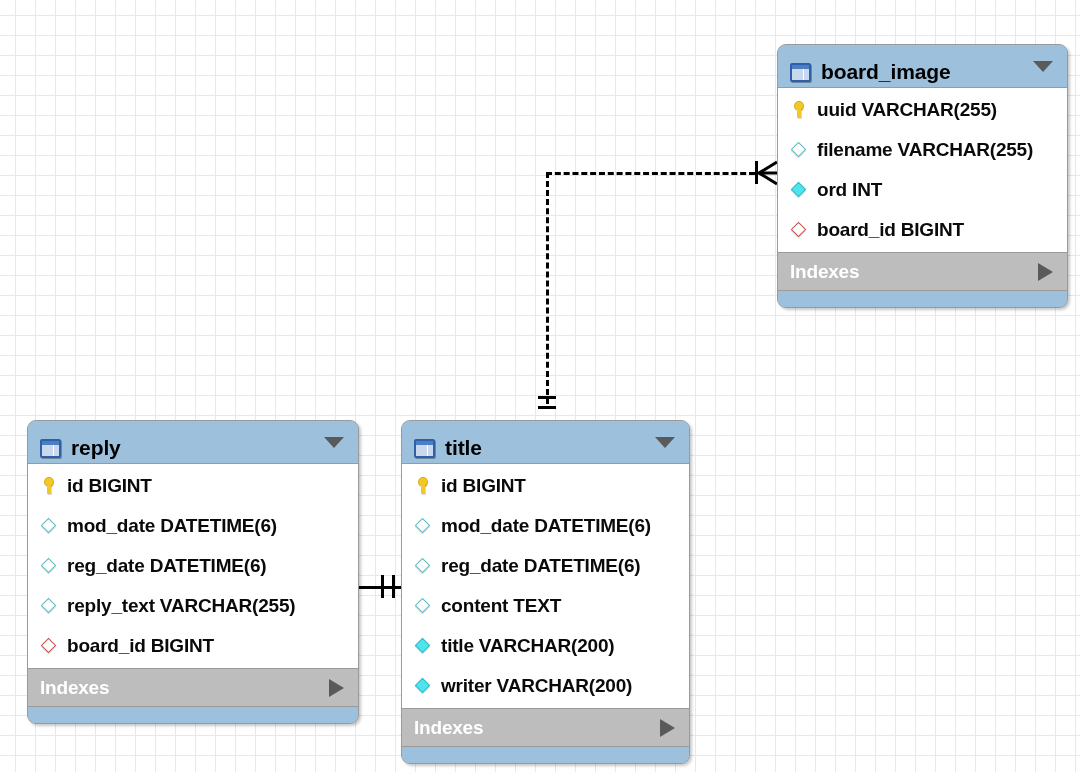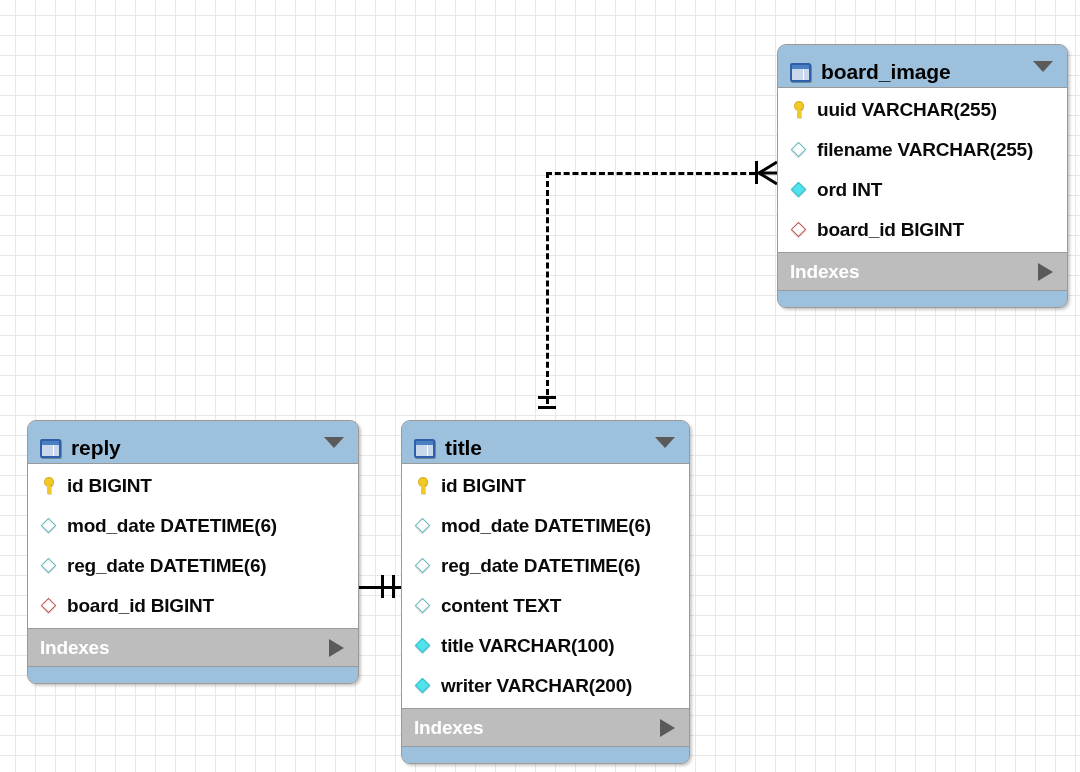--- a/index.html
+++ b/index.html
@@ -310,20 +310,24 @@
       </div>
       <div class="er-col">
         <span class="marker diamond"></span>
         <span class="col-text">mod_date DATETIME(6)</span>
       </div>
       <div class="er-col">
         <span class="marker diamond"></span>
         <span class="col-text">reg_date DATETIME(6)</span>
       </div>
       <div class="er-col">
+        <span class="marker diamond"></span>
+        <span class="col-text">reply_text VARCHAR(255)</span>
+      </div>
+      <div class="er-col">
         <span class="marker diamond fk"></span>
         <span class="col-text">board_id BIGINT</span>
       </div>
     </div>
     <div class="er-indexes">
       <span class="idx-label">Indexes</span>
       <span class="caret-right"></span>
     </div>
     <div class="er-footpad"></div>
   </div>
@@ -345,21 +349,21 @@
       <div class="er-col">
         <span class="marker diamond"></span>
         <span class="col-text">reg_date DATETIME(6)</span>
       </div>
       <div class="er-col">
         <span class="marker diamond"></span>
         <span class="col-text">content TEXT</span>
       </div>
       <div class="er-col">
         <span class="marker diamond filled"></span>
-        <span class="col-text">title VARCHAR(100)</span>
+        <span class="col-text">title VARCHAR(200)</span>
       </div>
       <div class="er-col">
         <span class="marker diamond filled"></span>
         <span class="col-text">writer VARCHAR(200)</span>
       </div>
     </div>
     <div class="er-indexes">
       <span class="idx-label">Indexes</span>
       <span class="caret-right"></span>
     </div>

